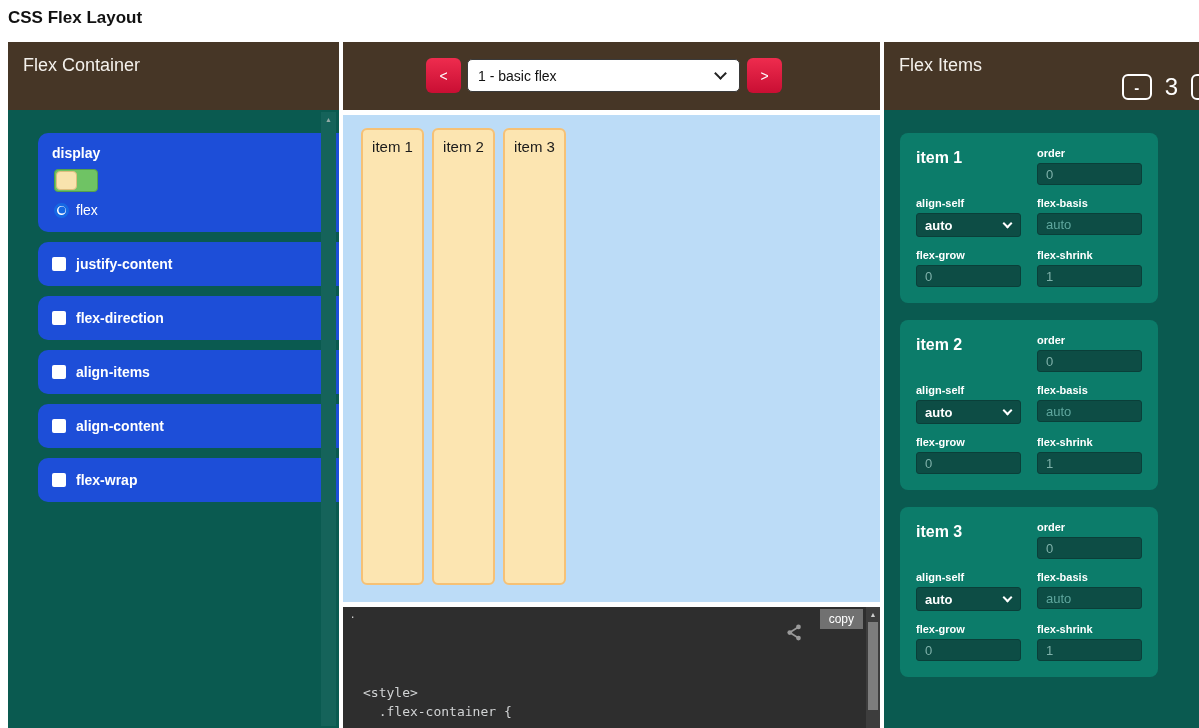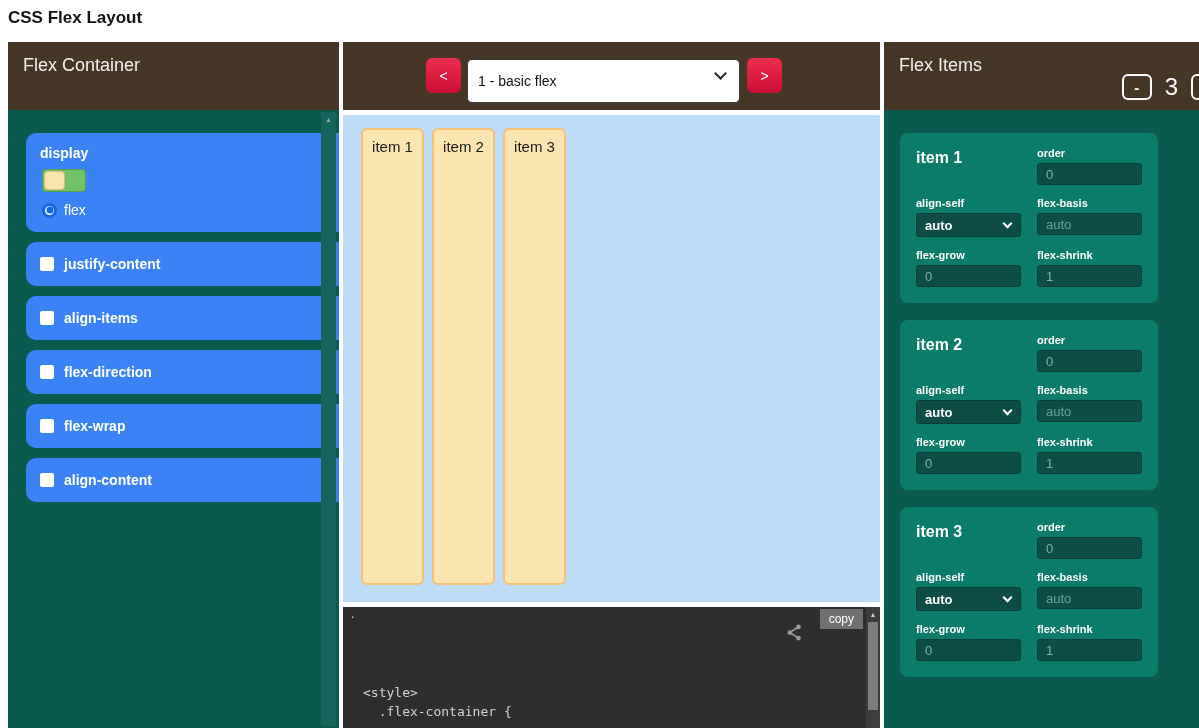--- a/index.html
+++ b/index.html
@@ -11,21 +11,21 @@
   .panel { position:absolute; top:42px; bottom:0; }
   .panel-header { height:68px; background:#463626; position:relative; color:#f4f1ec; }
   .panel-header .hdr-title { position:absolute; left:15px; top:13px; font-size:18px; }
   .panel-body { position:absolute; top:68px; left:0; right:0; bottom:0; background:#0a5a50; overflow:hidden; }
   .scroll-track { position:absolute; right:3px; top:2px; bottom:2px; width:15px; background:#15635a; }
   .scroll-arrow { position:absolute; top:3px; left:0; right:0; text-align:center;
                   font-size:7px; color:#93aba6; line-height:10px; }
 
   
   #left-panel { left:8px; width:331px; }
-  .ctl-card { width:334px; margin:0 0 10px 18px; background:#3b82f6; border-radius:10px; }
+  .ctl-card { width:334px; margin:0 0 10px 30px; background:#1d4ed8; border-radius:10px; }
   .ctl-card.first { margin-top:23px; }
   .display-card { padding:12px 14px 14px 14px; }
   .ctl-label { color:#fff; font-weight:bold; font-size:14px; }
   .toggle { width:44px; height:23px; background:#6fc364; border:1px solid #55a04c; border-radius:4px;
             margin:8px 0 10px 2px; position:relative; cursor:pointer; }
   .toggle-knob { position:absolute; left:1px; top:1px; width:21px; height:19px;
                  background:#f8e3ad; border:1px solid #ddbd7e; border-radius:4px; }
   .radio-row { display:flex; align-items:center; gap:7px; margin-left:2px; }
   .radio { width:15px; height:15px; border-radius:50%; background:#fff;
            border:3px solid #1668e3; position:relative; }
@@ -37,21 +37,21 @@
   .prop-card .ctl-label { margin-left:10px; }
 
   
   #middle-col { position:absolute; left:343px; top:42px; width:537px; bottom:0; }
   #preview-header { height:68px; background:#463626; position:relative; }
   .nav-btn { position:absolute; top:16px; width:35px; height:35px; border:none; border-radius:6px;
              background:linear-gradient(180deg,#ee2c4e,#c90e33); color:#fff; font-size:14px;
              cursor:pointer; }
   #prev-btn { left:83px; }
   #next-btn { left:404px; }
-  .select-wrap { position:absolute; left:124px; top:17px; width:273px; height:44px; }
+  .select-wrap { position:absolute; left:124px; top:17px; width:273px; height:33px; }
   .example-select { width:100%; height:100%; border:1px solid #3a3a3a; border-radius:5px;
                     background:#fff; color:#111; font-size:14px; padding-left:10px;
                     appearance:none; -webkit-appearance:none; font-family:"Liberation Sans",sans-serif; }
   .chev { position:absolute; width:9px; height:9px; border-right:2px solid #222; border-bottom:2px solid #222;
           transform:rotate(45deg); right:15px; top:10px; pointer-events:none; }
   #flex-preview { margin-top:5px; height:487px; background:#bcdcf7; display:flex;
                   padding:13px 0 0 18px; gap:8px; }
   .demo-item { width:63px; height:457px; background:#fce5b1; border:2px solid #f6c175;
                border-radius:6px; text-align:center; padding-top:8px; font-size:15px; color:#1b1b1b; }
   #code-panel { margin-top:5px; height:121px; background:#2e2e2e; position:relative; overflow:hidden; }
@@ -109,33 +109,33 @@
         <span class="radio-label">flex</span>
       </div>
     </div>
 
     <div class="ctl-card prop-card">
       <div class="checkbox"></div>
       <span class="ctl-label">justify-content</span>
     </div>
     <div class="ctl-card prop-card">
       <div class="checkbox"></div>
+      <span class="ctl-label">flex-direction</span>
+    </div>
+    <div class="ctl-card prop-card">
+      <div class="checkbox"></div>
       <span class="ctl-label">align-items</span>
     </div>
     <div class="ctl-card prop-card">
       <div class="checkbox"></div>
-      <span class="ctl-label">flex-direction</span>
+      <span class="ctl-label">align-content</span>
     </div>
     <div class="ctl-card prop-card">
       <div class="checkbox"></div>
       <span class="ctl-label">flex-wrap</span>
-    </div>
-    <div class="ctl-card prop-card">
-      <div class="checkbox"></div>
-      <span class="ctl-label">align-content</span>
     </div>
 
     <div class="scroll-track">
       <div class="scroll-arrow">▲</div>
     </div>
   </div>
 </div>
 
 <div id="middle-col">
   <div id="preview-header">

